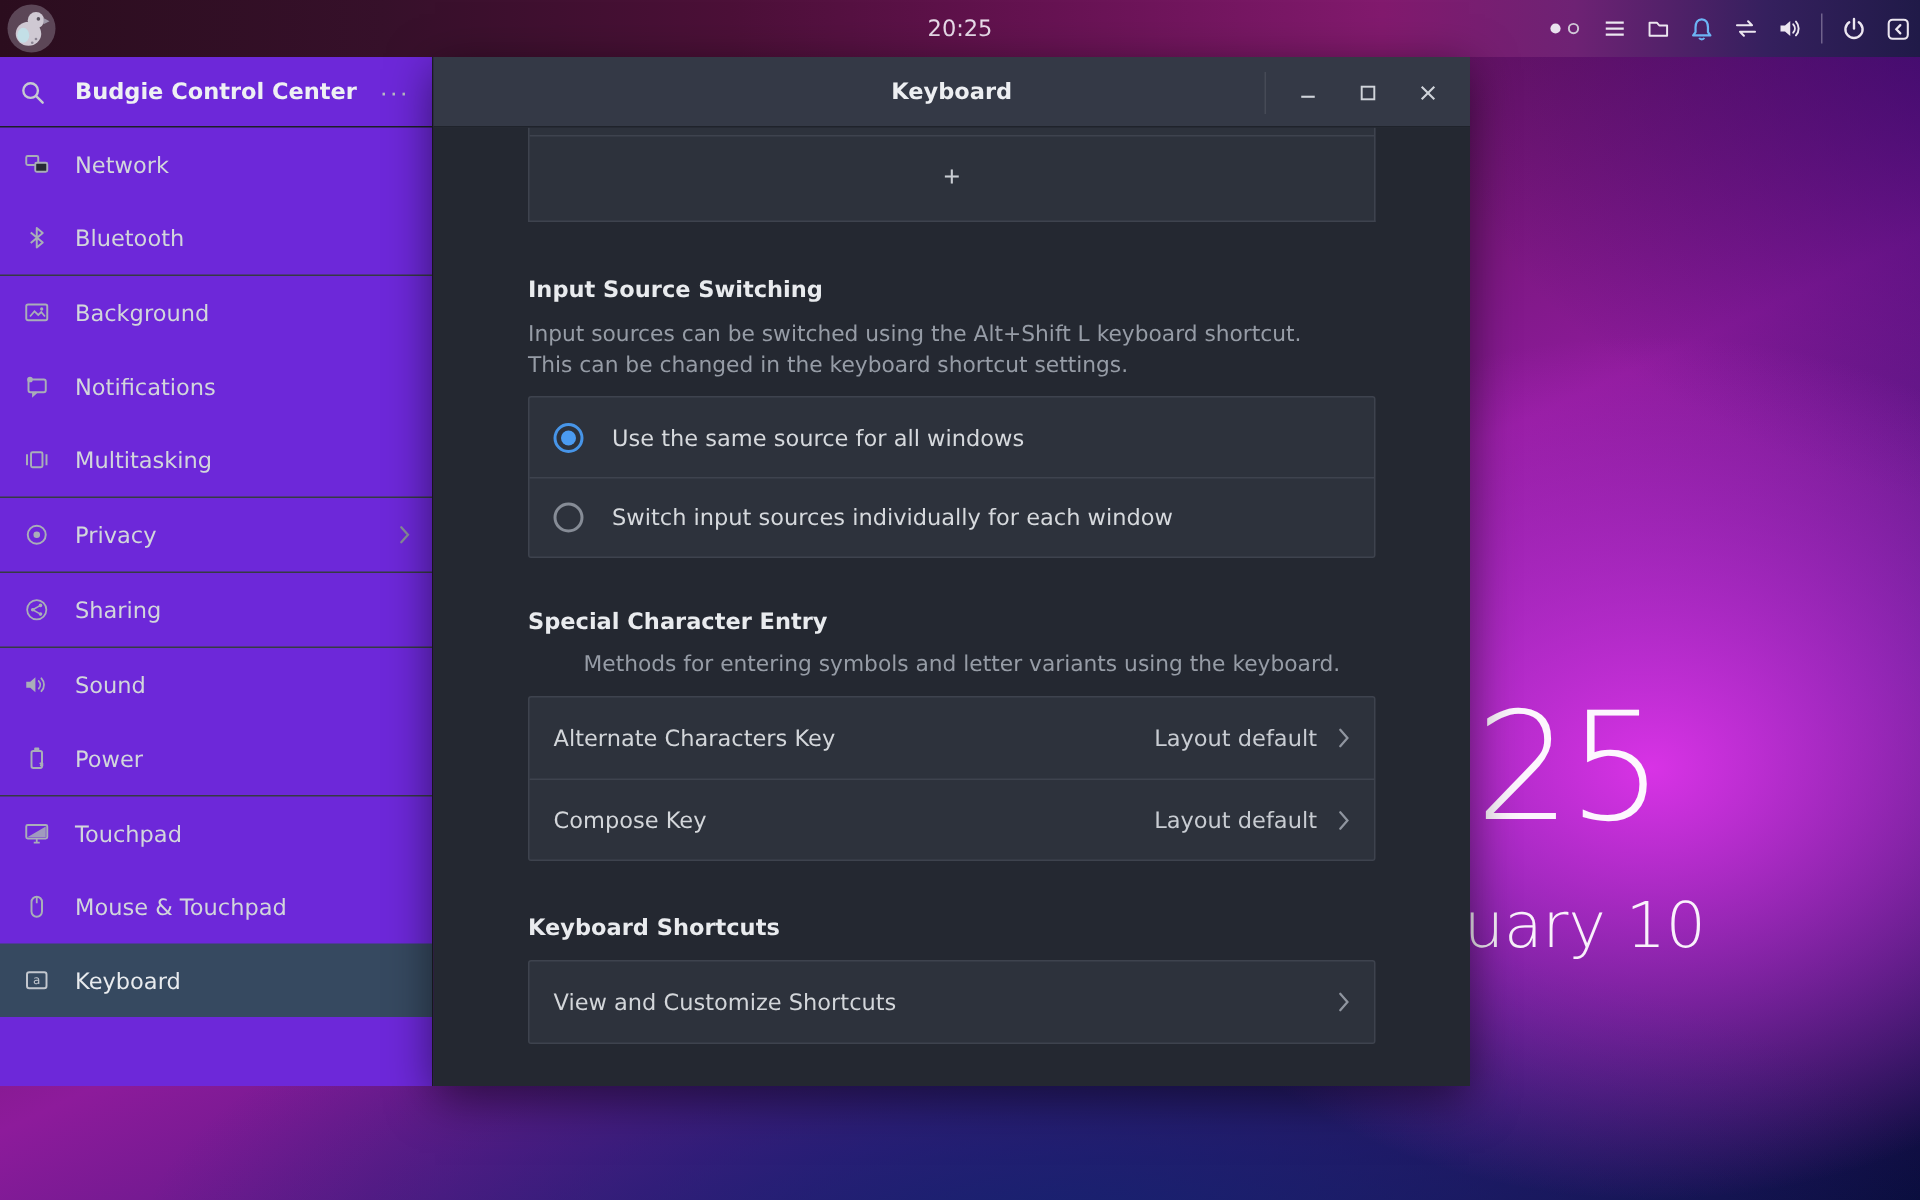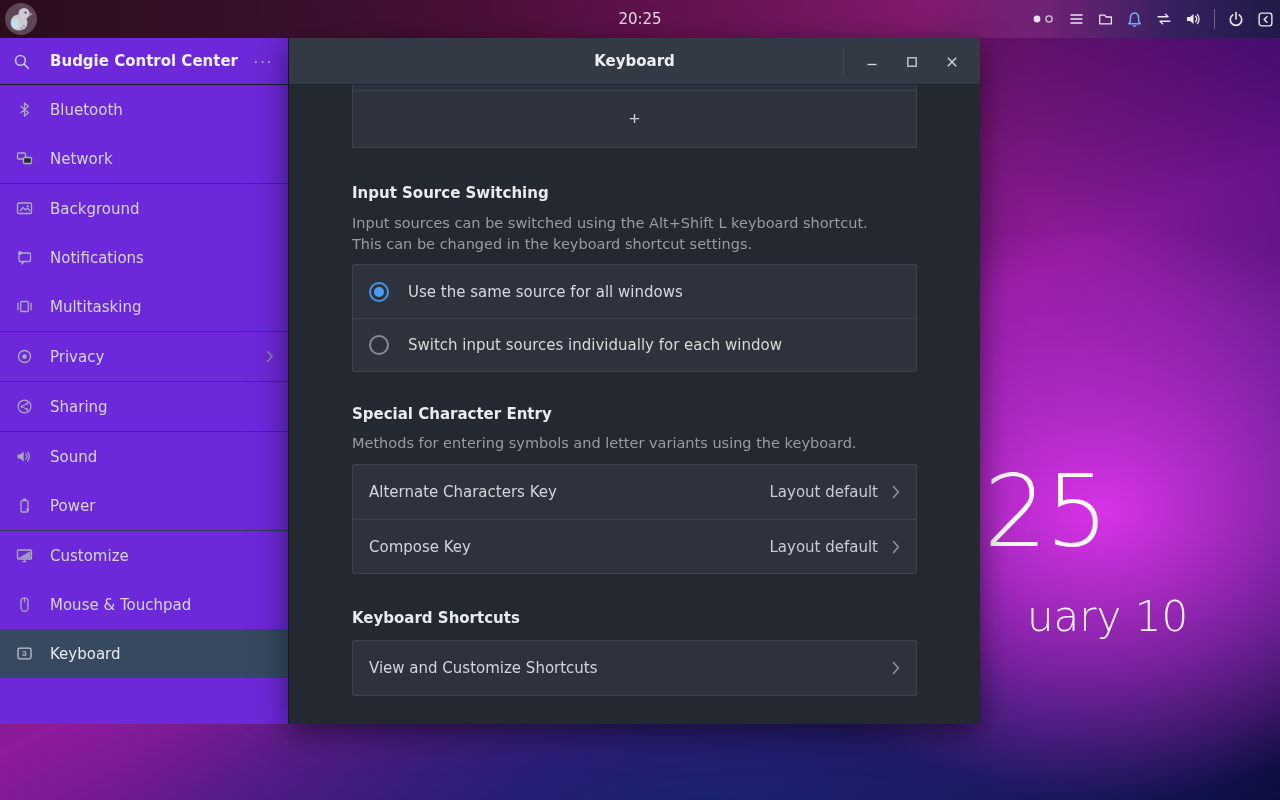--- a/index.html
+++ b/index.html
@@ -10,21 +10,21 @@
     background:
       radial-gradient(620px 480px at 86% 64%, rgba(224,52,235,.95) 0%, rgba(224,52,235,0) 60%),
       radial-gradient(820px 620px at 112% -4%, rgba(40,6,102,1) 0%, rgba(40,6,102,0) 62%),
       radial-gradient(900px 330px at 55% 104%, rgba(20,35,112,.95) 0%, rgba(20,35,112,0) 68%),
       linear-gradient(155deg, #2e0f26 0%, #571048 26%, #8d1b9b 54%, #44187e 74%, #0a0d3c 100%);
   }
 
   
   .clock-time { position:absolute; left:952px; top:462px; font-size:100px; font-weight:200;
     letter-spacing:-2px; color:rgba(255,255,255,.96); line-height:1; }
-  .clock-date { position:absolute; left:1027px; top:596px; font-size:42px; font-weight:200;
+  .clock-date { position:absolute; left:976px; top:596px; font-size:42px; font-weight:200;
     color:rgba(255,255,255,.94); line-height:1; }
 
   
   .topbar { position:absolute; left:0; top:0; width:1280px; height:38px;
     background:linear-gradient(90deg,#2b0d1e 0%,#36102a 20%,#4c1038 38%,#671353 55%,#821a6e 72%,#6e2274 82%,#35205e 92%,#201a48 100%); }
   .budgie-logo { position:absolute; left:2px; top:1px; width:36px; height:36px; border:none; background:none; cursor:pointer; }
   .topbar-time { position:absolute; left:0; right:0; top:0; height:38px; line-height:38px;
     text-align:center; color:#e9dcea; font-size:15px; cursor:pointer; }
   .tray { position:absolute; right:6px; top:0; height:38px; display:flex; align-items:center; gap:12px; }
   .tray-btn { border:none; background:none; padding:0; display:flex; align-items:center; cursor:pointer; }
@@ -162,30 +162,30 @@
           <path d="M10.5 10.5 L14.6 14.6" stroke="#c6cad1" stroke-width="1.5" stroke-linecap="round"></path>
         </svg>
     </button>
     <div class="side-title">Budgie Control Center</div>
     <button class="menu-btn">···</button>
   </div>
   <div class="side-list">
 
     <div class="side-item">
       <svg width="17" height="17" viewBox="0 0 17 17">
-          <path d="M4.5 5 L12.5 11.7 L8.5 15 V2 L12.5 5.3 L4.5 12" fill="none" stroke="#a9aeb8" stroke-width="1.3" stroke-linejoin="round"></path>
-        </svg>
-      <span class="lbl">Bluetooth</span>
-    </div>
-    <div class="side-item">
-      <svg width="17" height="17" viewBox="0 0 17 17">
           <rect x="1.5" y="3" width="8" height="6" rx="1" fill="none" stroke="#a9aeb8" stroke-width="1.3"></rect>
           <rect x="7.5" y="7.5" width="8" height="6" rx="1" fill="#262a33" stroke="#a9aeb8" stroke-width="1.3"></rect>
         </svg>
       <span class="lbl">Network</span>
+    </div>
+    <div class="side-item">
+      <svg width="17" height="17" viewBox="0 0 17 17">
+          <path d="M4.5 5 L12.5 11.7 L8.5 15 V2 L12.5 5.3 L4.5 12" fill="none" stroke="#a9aeb8" stroke-width="1.3" stroke-linejoin="round"></path>
+        </svg>
+      <span class="lbl">Bluetooth</span>
     </div>
     <div class="side-sep"></div>
     <div class="side-item">
       <svg width="17" height="17" viewBox="0 0 17 17">
           <rect x="1.5" y="3" width="14" height="10.5" rx="1.2" fill="none" stroke="#a9aeb8" stroke-width="1.3"></rect>
           <path d="M4 11 l3-3.5 2.5 2.5 2-2 2.5 3" fill="none" stroke="#a9aeb8" stroke-width="1.2"></path>
           <circle cx="11.8" cy="6" r="1.1" fill="#a9aeb8"></circle>
         </svg>
       <span class="lbl">Background</span>
     </div>
@@ -242,21 +242,21 @@
         </svg>
       <span class="lbl">Power</span>
     </div>
     <div class="side-sep"></div>
     <div class="side-item">
       <svg width="17" height="17" viewBox="0 0 17 17">
           <rect x="1.5" y="3" width="14" height="9" rx="1" fill="none" stroke="#a9aeb8" stroke-width="1.3"></rect>
           <path d="M2.5 11 L14.5 4 V11 Z" fill="#a9aeb8" opacity=".85"></path>
           <path d="M6.5 14.7 h4 M8.5 12 v2.7" stroke="#a9aeb8" stroke-width="1.2" fill="none"></path>
         </svg>
-      <span class="lbl">Customize</span>
+      <span class="lbl">Touchpad</span>
     </div>
     <div class="side-item">
       <svg width="17" height="17" viewBox="0 0 17 17">
           <rect x="5" y="1.8" width="7" height="13.4" rx="3.5" fill="none" stroke="#a9aeb8" stroke-width="1.3"></rect>
           <path d="M8.5 2 v4.2" stroke="#a9aeb8" stroke-width="1.2"></path>
         </svg>
       <span class="lbl">Mouse &amp; Touchpad</span>
     </div>
     <div class="side-item selected">
       <svg width="17" height="17" viewBox="0 0 17 17">
@@ -308,21 +308,21 @@
         <span class="radio sel"></span>
         <span class="lbl">Use the same source for all windows</span>
       </div>
       <div class="opt-row">
         <span class="radio"></span>
         <span class="lbl">Switch input sources individually for each window</span>
       </div>
     </div>
 
     <div class="sec-heading" style="margin-top:32px;">Special Character Entry</div>
-    <div class="sec-desc" style="margin-top:9px;">Methods for entering symbols and letter variants using the keyboard.</div>
+    <div class="sec-desc" style="margin-top:9px;margin-left:37px;">Methods for entering symbols and letter variants using the keyboard.</div>
     <div class="gbox" style="margin-top:10px;">
       <div class="val-row">
         <span class="lbl">Alternate Characters Key</span>
         <span class="val">Layout default</span>
         <svg width="8" height="14" viewBox="0 0 8 14">
             <path d="M1.5 1.5 L6.3 7 L1.5 12.5" fill="none" stroke="#8f959f" stroke-width="1.5" stroke-linecap="round"></path>
           </svg>
       </div>
       <div class="val-row">
         <span class="lbl">Compose Key</span>

